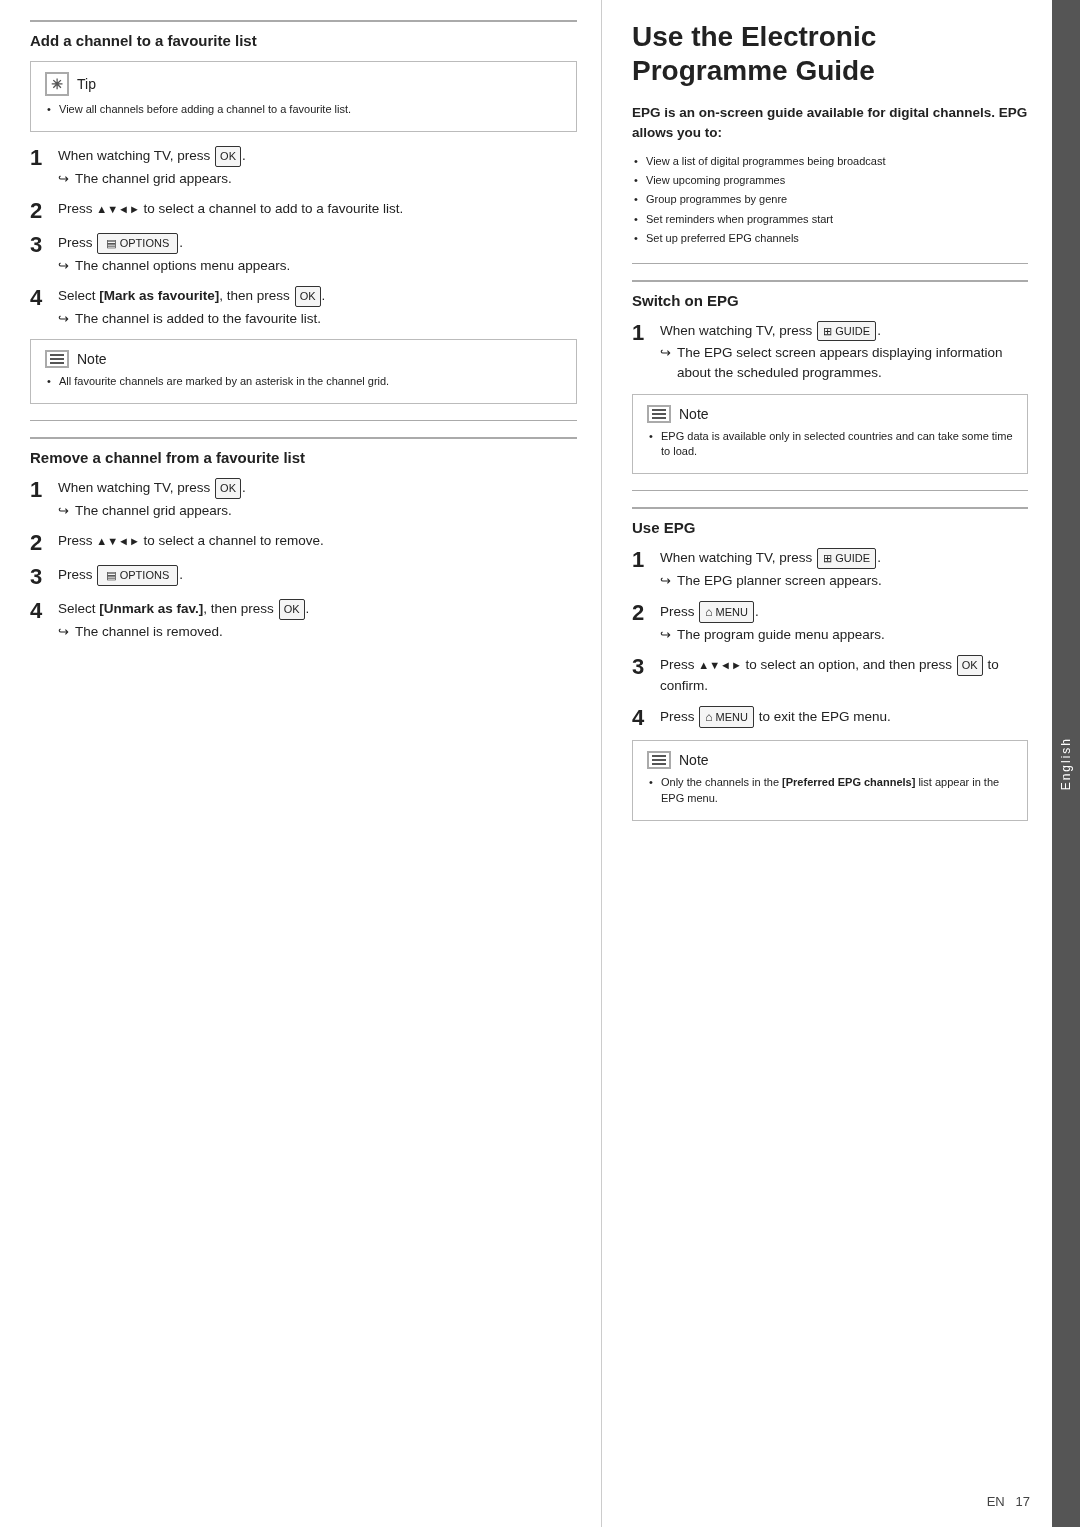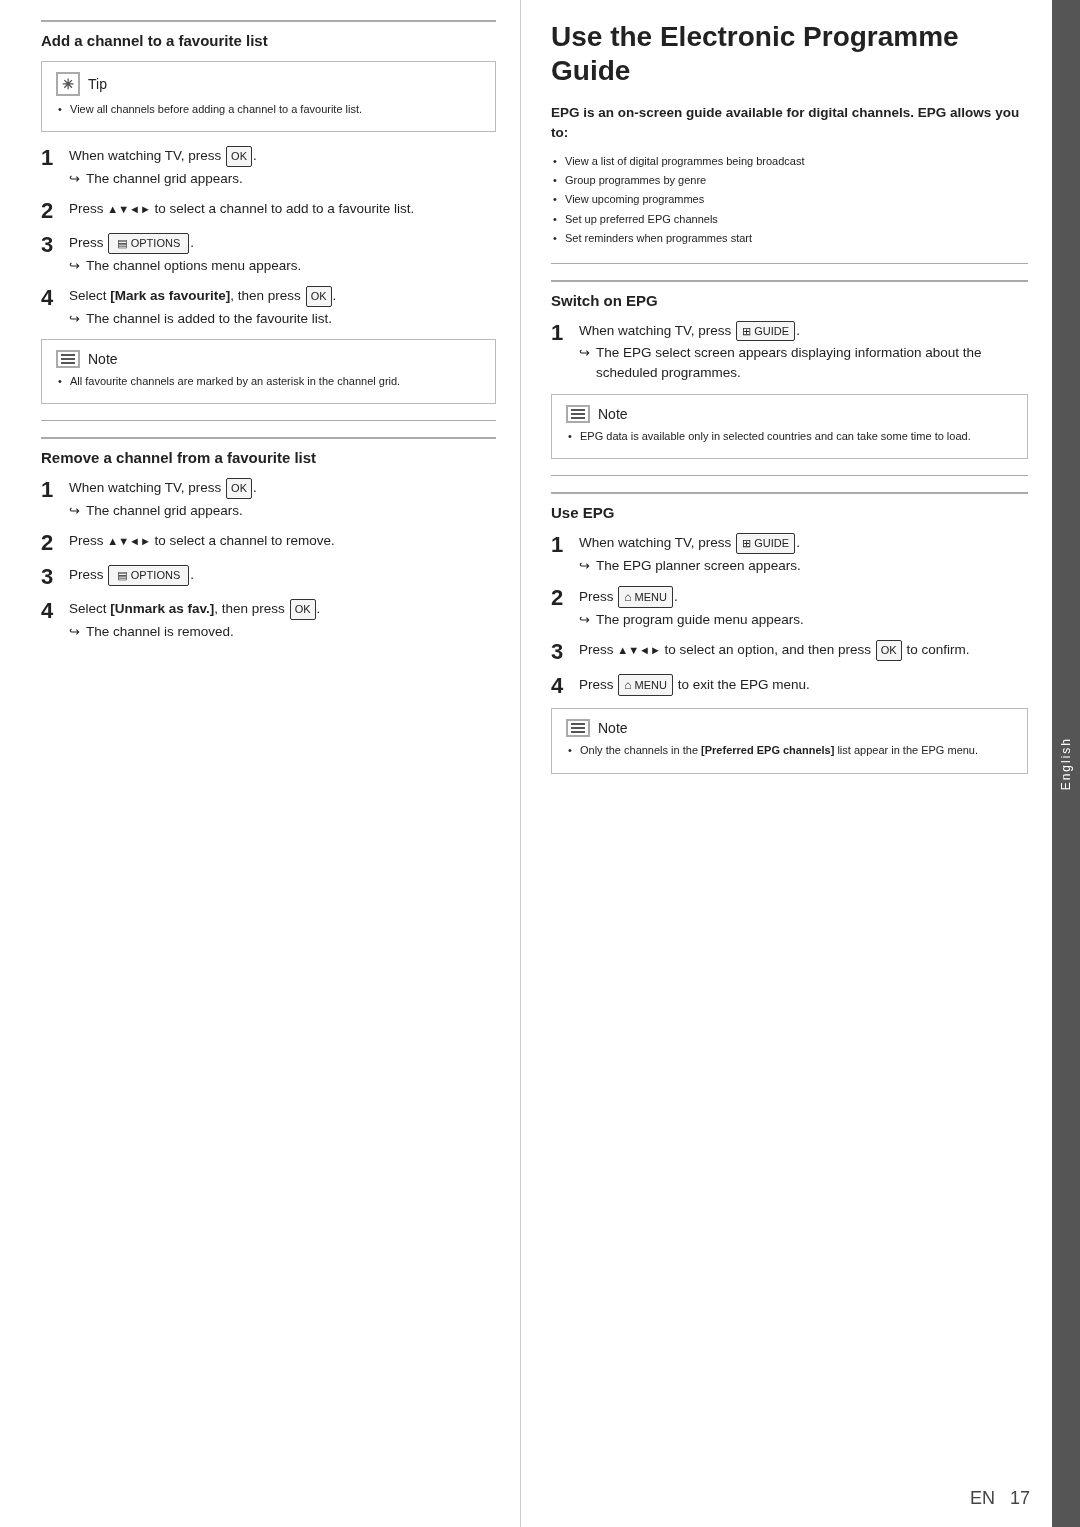--- a/index.html
+++ b/index.html
@@ -37,24 +37,23 @@
       transform: rotate(180deg);
       letter-spacing: 2px;
     }
     .main-content {
       flex: 1;
       display: flex;
       padding: 0;
       margin-right: 28px;
     }
     .left-col {
-      width: 510px;
+      width: 602px;
       padding: 20px 24px 20px 30px;
       border-right: 1px solid #ccc;
-      margin-left: 11px;
     }
     .right-col {
       flex: 1;
       padding: 20px 24px 20px 30px;
     }
     .section-title {
       font-size: 15px;
       font-weight: bold;
       margin-bottom: 12px;
       border-top: 2px solid #aaa;
@@ -168,21 +167,21 @@
     .bracket { font-weight: bold; }
     hr.divider {
       border: none;
       border-top: 1px solid #aaa;
       margin: 16px 0;
     }
     .page-footer {
       position: absolute;
       bottom: 18px;
       right: 50px;
-      font-size: 18px;
+      font-size: 13px;
       color: #444;
     }
     .key-icon {
       display: inline-flex;
       align-items: center;
       justify-content: center;
       border: 1px solid #333;
       border-radius: 2px;
       padding: 1px 4px;
       font-size: 11px;
@@ -360,24 +359,24 @@
     </div>
 
     <div class="right-col">
 
       <div class="big-title">Use the Electronic Programme Guide</div>
 
       <p style="font-size:13.5px; line-height:1.5; margin-bottom:10px;font-weight:bold;">EPG is an on-screen guide available for digital channels. EPG allows you to:</p>
 
       <ul class="bullet-list" style="margin-bottom:16px;">
         <li>View a list of digital programmes being broadcast</li>
+        <li>View upcoming programmes</li>
         <li>Group programmes by genre</li>
-        <li>View upcoming programmes</li>
+        <li>Set reminders when programmes start</li>
         <li>Set up preferred EPG channels</li>
-        <li>Set reminders when programmes start</li>
       </ul>
 
       <hr class="divider">
 
       <div>
         <div class="section-title">Switch on EPG</div>
 
         <div class="step">
           <div class="step-num">1</div>
           <div class="step-content">

